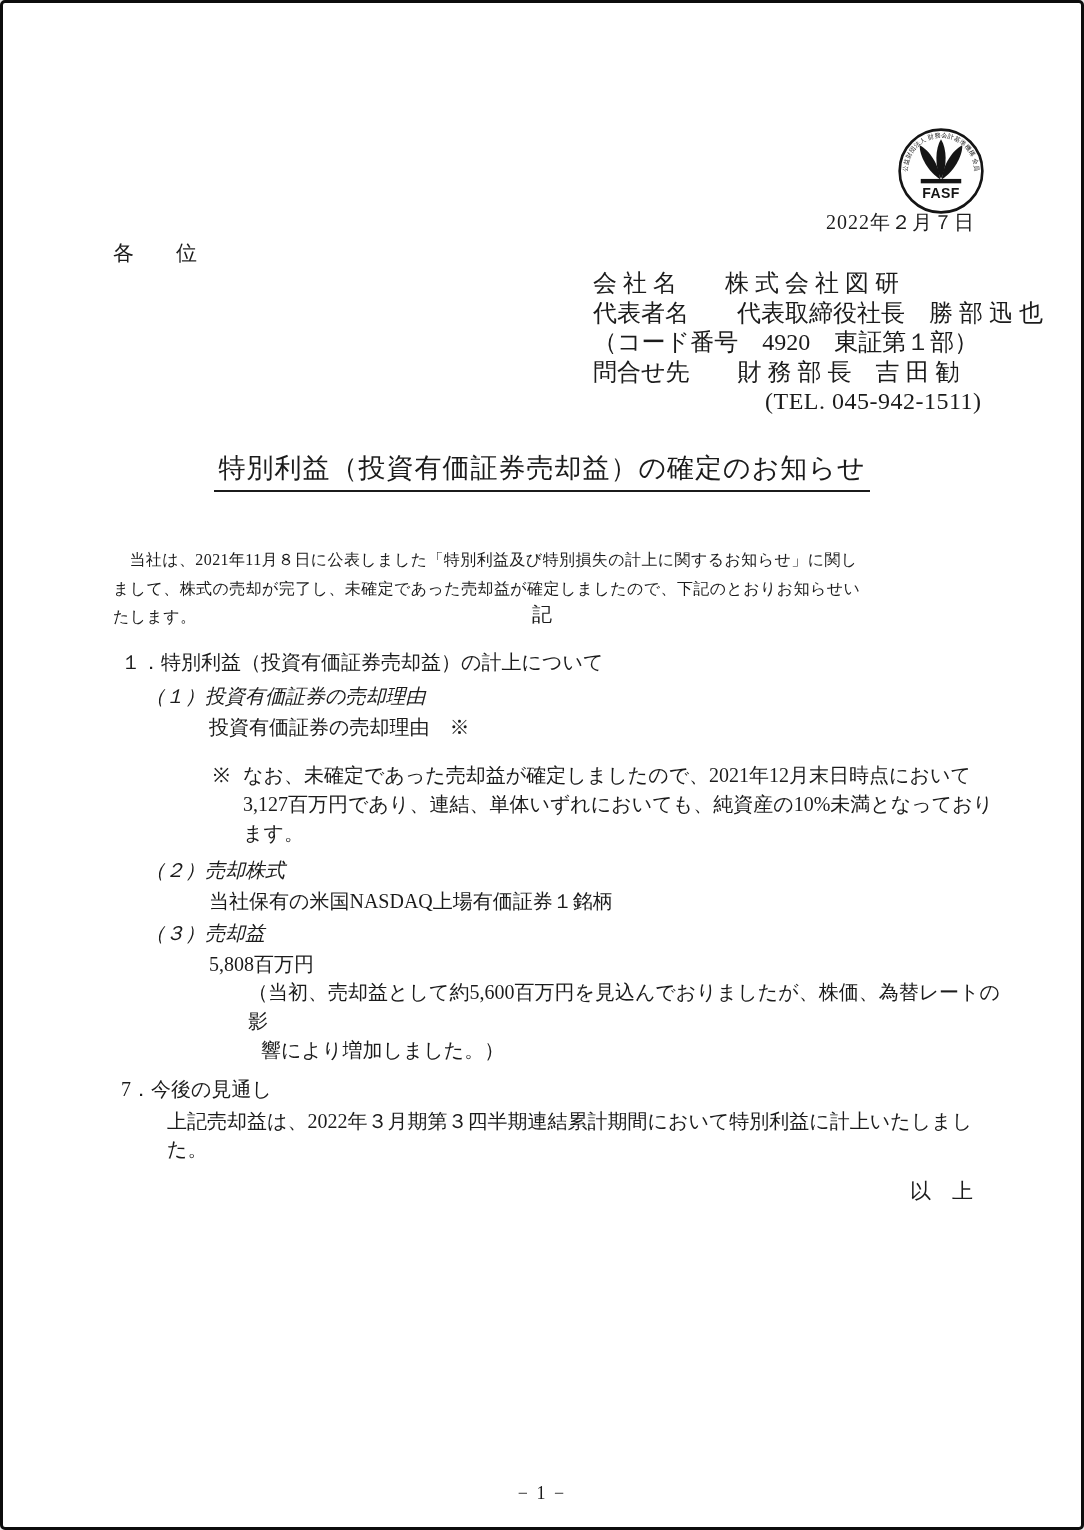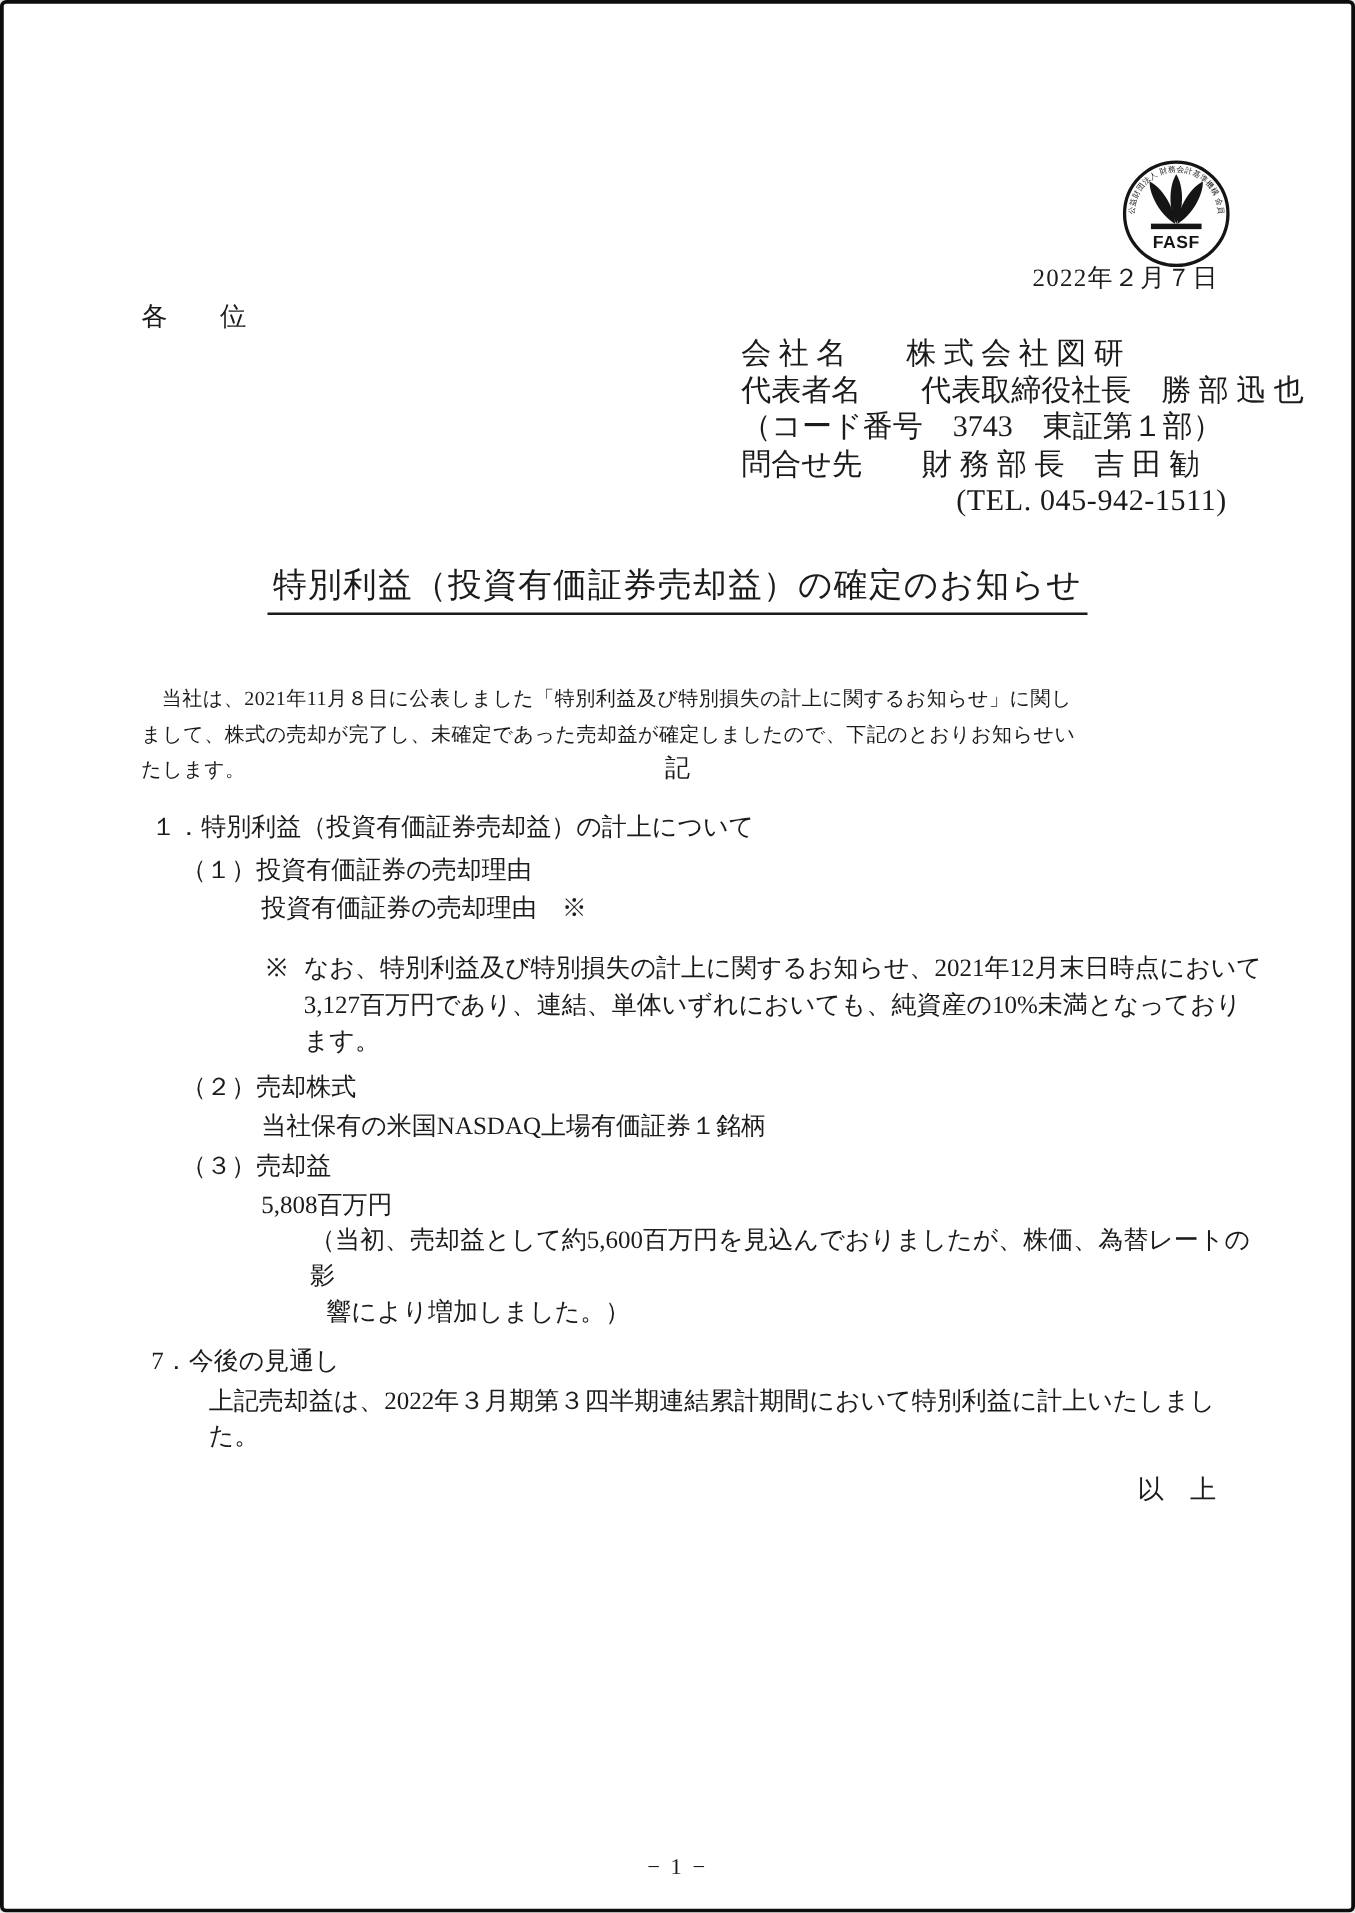--- a/index.html
+++ b/index.html
@@ -22,21 +22,21 @@
   .sender{position:absolute;top:266px;left:590px;font-size:24px;line-height:29.5px;white-space:nowrap;}
   .sender .tel{padding-left:172px;letter-spacing:0.5px;}
   .title-wrap{position:absolute;top:447px;left:0;width:100%;text-align:center;}
   .title{
     display:inline-block;margin:0;font-size:27px;font-weight:400;
     border-bottom:2px solid #1b1b1b;padding:0 4px 4px;letter-spacing:1px;
   }
   .intro{position:absolute;top:512px;left:110px;width:880px;font-size:16px;line-height:28.5px;letter-spacing:0.4px;margin-top:31px;}
   .ki{position:absolute;top:598px;left:0;width:100%;text-align:center;font-size:20px;}
   .sec1{position:absolute;top:645px;left:118px;width:890px;font-size:20px;line-height:28px;}
-  .sub1{padding-left:24px;margin-top:6px;}
+  .sub1{padding-left:24px;margin-top:6px;font-style:italic;}
   .sub2{padding-left:88px;margin-top:3px;}
   .note{display:flex;padding-left:92px;margin-top:20px;line-height:29px;}
   .note-marker{width:30px;flex:none;}
   .gapA{margin-top:8px;}
   .gapB{margin-top:4px;}
   .paren-note{padding-left:127px;margin-top:0;line-height:29px;}
   .paren-note .cont{padding-left:13px;}
   .sec2{position:absolute;top:1072px;left:118px;width:890px;font-size:20px;line-height:28px;}
   .s2l1{padding-left:46px;margin-top:4px;}
   .s2l2{padding-left:29px;}
@@ -65,21 +65,21 @@
     </svg>
   </div>
 
   <div class="date">2022年２月７日</div>
 
   <div class="addressee">各　　位</div>
 
   <div class="sender">
     <div class="sender-line">会 社 名　　株 式 会 社 図 研</div>
     <div class="sender-line">代表者名　　代表取締役社長　勝 部 迅 也</div>
-    <div class="sender-line">（コード番号　3743　東証第１部）</div>
+    <div class="sender-line">（コード番号　4920　東証第１部）</div>
     <div class="sender-line">問合せ先　　財 務 部 長　吉 田 勧</div>
     <div class="sender-line tel">(TEL. 045-942-1511)</div>
   </div>
 
   <div class="title-wrap">
     <h1 class="title">特別利益（投資有価証券売却益）の確定のお知らせ</h1>
   </div>
 
   <div class="intro">
     <div>　当社は、2021年11月８日に公表しました「特別利益及び特別損失の計上に関するお知らせ」に関し</div>
@@ -90,21 +90,21 @@
   <div class="ki">記</div>
 
   <div class="sec1">
     <div class="sec-heading">１．特別利益（投資有価証券売却益）の計上について</div>
     <div class="sub1">（１）投資有価証券の売却理由</div>
     <div class="sub2">投資有価証券の売却理由　※</div>
 
     <div class="note">
       <span class="note-marker">※</span>
       <div class="note-text">
-        <div>なお、特別利益及び特別損失の計上に関するお知らせ、2021年12月末日時点において</div>
+        <div>なお、未確定であった売却益が確定しましたので、2021年12月末日時点において</div>
         <div>3,127百万円であり、連結、単体いずれにおいても、純資産の10%未満となっており</div>
         <div>ます。</div>
       </div>
     </div>
 
     <div class="sub1 gapA">（２）売却株式</div>
     <div class="sub2">当社保有の米国NASDAQ上場有価証券１銘柄</div>
 
     <div class="sub1 gapB">（３）売却益</div>
     <div class="sub2">5,808百万円</div>

